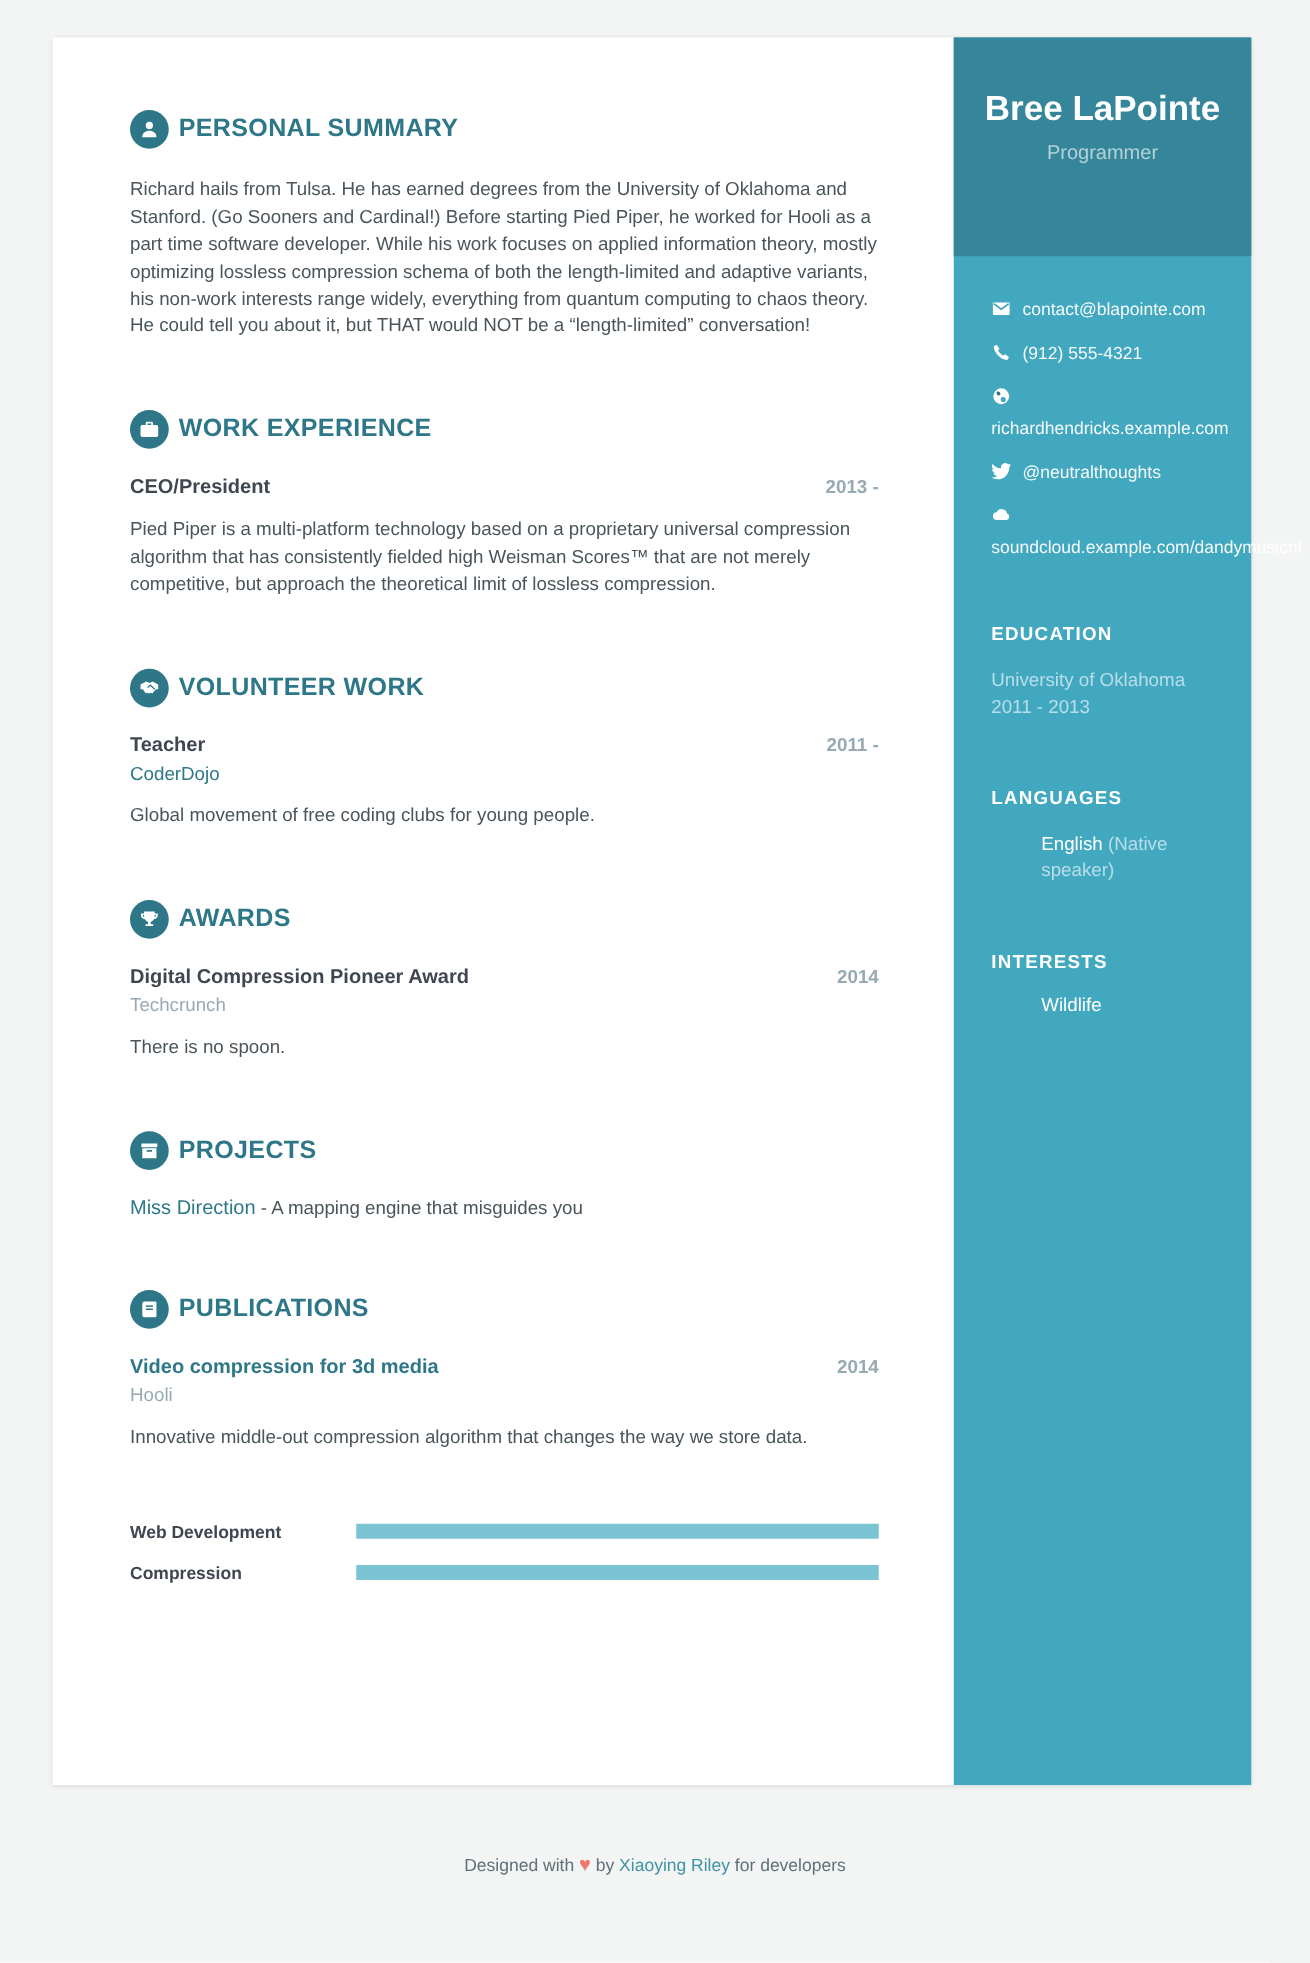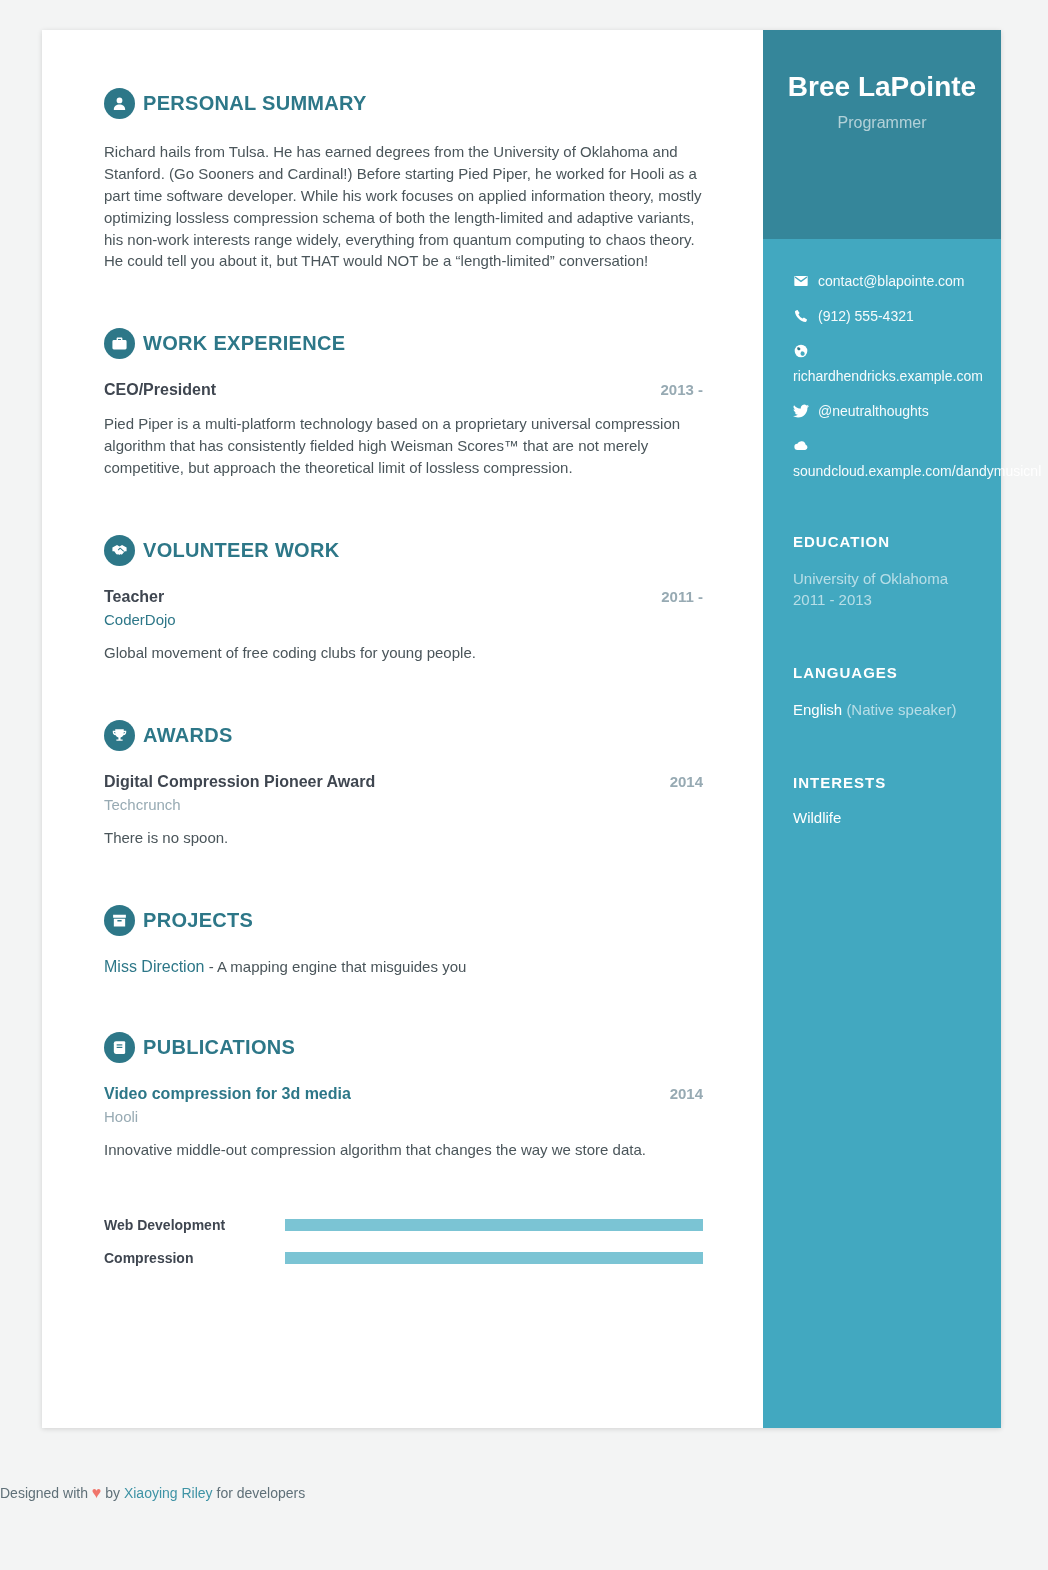--- a/index.html
+++ b/index.html
@@ -51,44 +51,44 @@
   .project-name{color:var(--accent-teal);font-size:16px;text-decoration:none;}
   .pub-title{color:var(--accent-teal);font-weight:bold;font-size:16px;text-decoration:none;}
   .skills-list{margin-top:26px;}
   .skill-row{display:flex;align-items:center;margin-bottom:17px;}
   .skill-name{width:181px;font-size:14px;font-weight:bold;color:var(--heading-text);}
   .skill-track{flex:1;height:12px;}
   .skill-bar{height:12px;background:var(--skill-bar);}
   
   .sidebar{width:238px;background:var(--sidebar-background);color:#fff;overflow:visible;}
   .profile{
-    background:var(--sidebar-header-background);height:209px;
+    background:var(--sidebar-header-background);height:175px;
     padding:40px 20px 28px;text-align:center;
   }
   .profile-name{margin:0;font-size:28px;line-height:1.2;font-weight:bold;color:#fff;}
   .profile-title{margin-top:10px;font-size:16px;color:rgba(255,255,255,0.62);}
   .sidebar-body{padding:34px 30px 30px;}
   .contact-item{
     display:flex;align-items:flex-start;gap:9px;margin-bottom:19px;
     font-size:14px;color:rgba(255,255,255,0.95);
   }
   .contact-item a{color:rgba(255,255,255,0.95);text-decoration:none;}
   .contact-item.stacked{display:block;}
   .contact-item.stacked .contact-text{display:block;margin-top:6px;}
   .c-icon{flex:0 0 auto;display:inline-flex;width:16px;height:16px;}
   .c-icon svg{width:16px;height:16px;fill:#fff;}
   .nowrap{white-space:nowrap;overflow:visible;color:rgba(255,255,255,0.85);}
   .side-section{margin-top:54px;}
   .side-heading{margin:0 0 18px;font-size:15px;font-weight:bold;letter-spacing:1px;color:#fff;}
   .degree{font-size:14px;font-weight:bold;line-height:1.4;margin-bottom:4px;color:#fff;}
   .side-light{font-size:15px;line-height:1.4;color:rgba(255,255,255,0.62);}
-  .side-line{font-size:15px;color:#fff;}
+  .side-line{font-size:15px;color:#fff;margin-left:40px;}
   
   .page-footer{
-    position:absolute;left:0;top:1484px;width:1048px;text-align:left;
+    position:absolute;left:0;top:1484px;width:1048px;text-align:center;
     font-size:14px;color:var(--footer-text);
   }
   .page-footer a{color:var(--footer-link);text-decoration:none;}
   .heart{color:var(--heart);font-size:16px;}
 </style>
 </head>
 <body>
 
 <div class="resume">
 

